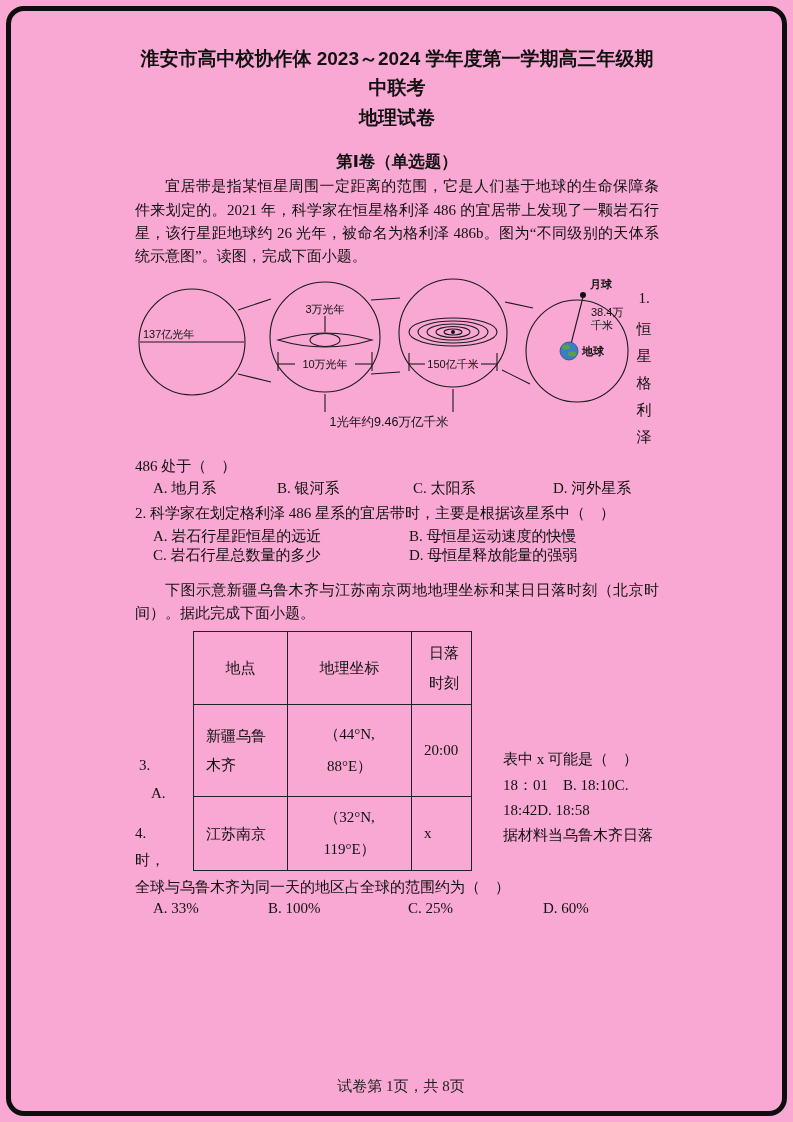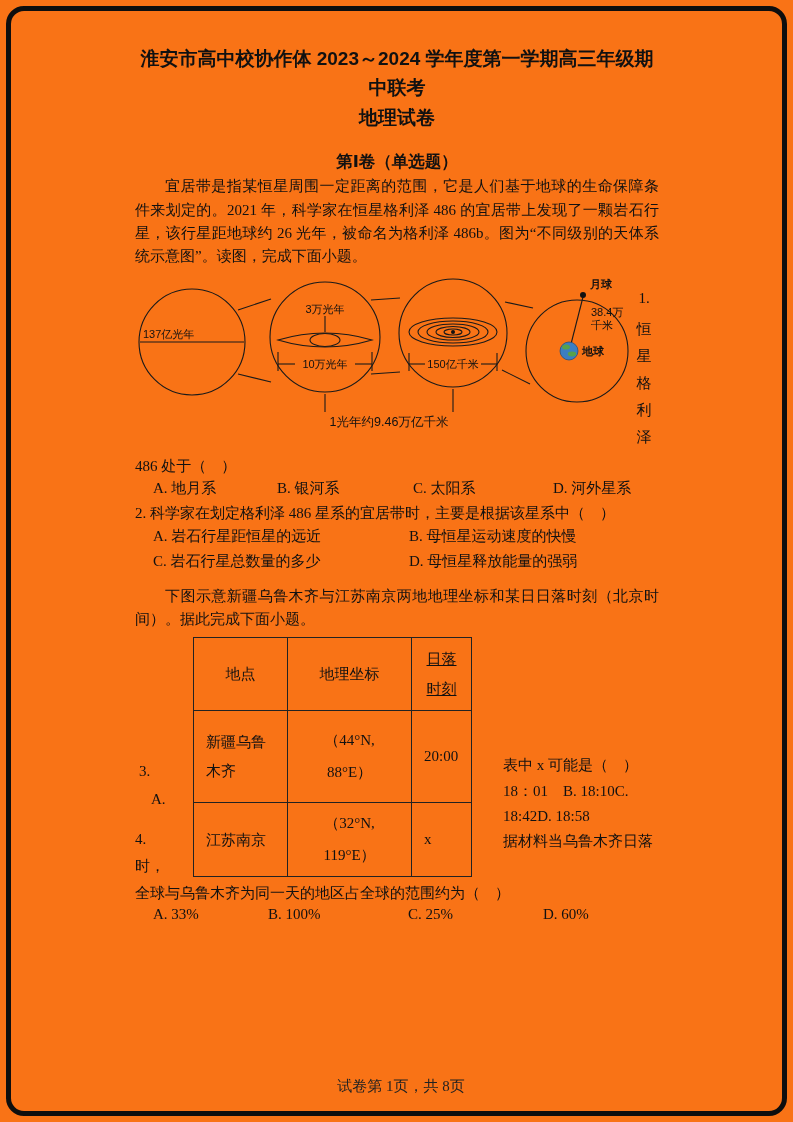--- a/index.html
+++ b/index.html
@@ -1,20 +1,20 @@
 <!DOCTYPE html>
 <html><head>
 <meta charset="utf-8">
 <style>
   * { box-sizing: border-box; }
   html, body { margin: 0; padding: 0; }
   body { background: #d9d9d9; font-family: "Liberation Serif", "DejaVu Serif", serif; }
   .page {
     position: relative; width: 793px; height: 1122px; margin: 0 auto;
-    background: #f97316; color: #111; overflow: hidden;
+    background: #f9a8d4; color: #111; overflow: hidden;
   }
   .frame {
     position: absolute; inset: 6px; border: 5px solid #0e0e0e;
     border-radius: 18px; pointer-events: none;
   }
   .content { position: absolute; left: 135px; top: 44px; width: 524px; }
   .title {
     text-align: center; font-weight: 700; font-size: 19px; line-height: 1.55;
     font-family: "Liberation Sans", "DejaVu Sans", sans-serif;
   }
@@ -27,28 +27,28 @@
   .passage.p2 { margin-top: 14px; }
   .passage.p3 { margin-top: 16px; letter-spacing: 1px; line-height: 1.65; }
 
   .diagram-row { display: flex; margin-top: 6px; }
   svg.diagram { width: 494px; height: 156px; flex: 0 0 auto; }
   .q1-side { width: 26px; margin-left: 2px; padding-top: 12px; font-size: 15px; text-align: center; line-height: 1.7; }
   .q1-side .vchars { width: 16px; margin: 4px auto 0; word-break: break-all; line-height: 1.8; }
 
   .qline { margin-top: 6px; font-size: 15px; }
   .opts4 { display: grid; grid-template-columns: 124px 136px 140px auto; padding-left: 18px; margin-top: 3px; font-size: 15px; }
-  .opts2 { display: grid; grid-template-columns: 256px auto; row-gap: 6px; padding-left: 18px; margin-top: 4px; font-size: 15px; }
+  .opts2 { display: grid; grid-template-columns: 256px auto; padding-left: 18px; margin-top: 4px; font-size: 15px; }
 
   .table-section { position: relative; margin-top: 6px; height: 218px; }
   table.geo { border-collapse: collapse; margin-left: 58px; }
   .geo th, .geo td { border: 1.5px solid #222; font-size: 15px; font-weight: 400; vertical-align: middle; }
   .geo .c1 { width: 94px; text-align: center; }
   .geo .c2 { width: 124px; text-align: center; }
-  .geo .c3 { width: 60px; text-align: center; padding: 6px 12px; word-break: break-all; line-height: 2.0; text-decoration: underline; }
+  .geo .c3 { width: 60px; text-align: right; padding: 6px 12px; word-break: break-all; line-height: 2.0; }
   .geo tr.hdr th { height: 60px; }
   .geo tr.r1 td { height: 92px; }
   .geo tr.r2 td { height: 74px; }
   .geo td.place { text-align: left; padding: 8px 12px; line-height: 1.9; }
   .geo td.coords { text-align: center; white-space: pre-line; line-height: 2.1; }
   .geo td.sunset { text-align: left; padding: 6px 12px; word-break: break-all; line-height: 2.1; }
   .side-num3 { position: absolute; left: 4px; top: 126px; font-size: 15px; }
   .side-a    { position: absolute; left: 16px; top: 154px; font-size: 15px; }
   .side-num4 { position: absolute; left: 0px;  top: 194px; font-size: 15px; }
   .q3-right  { position: absolute; left: 368px; top: 116px; width: 182px; font-size: 15px; line-height: 1.68; }

